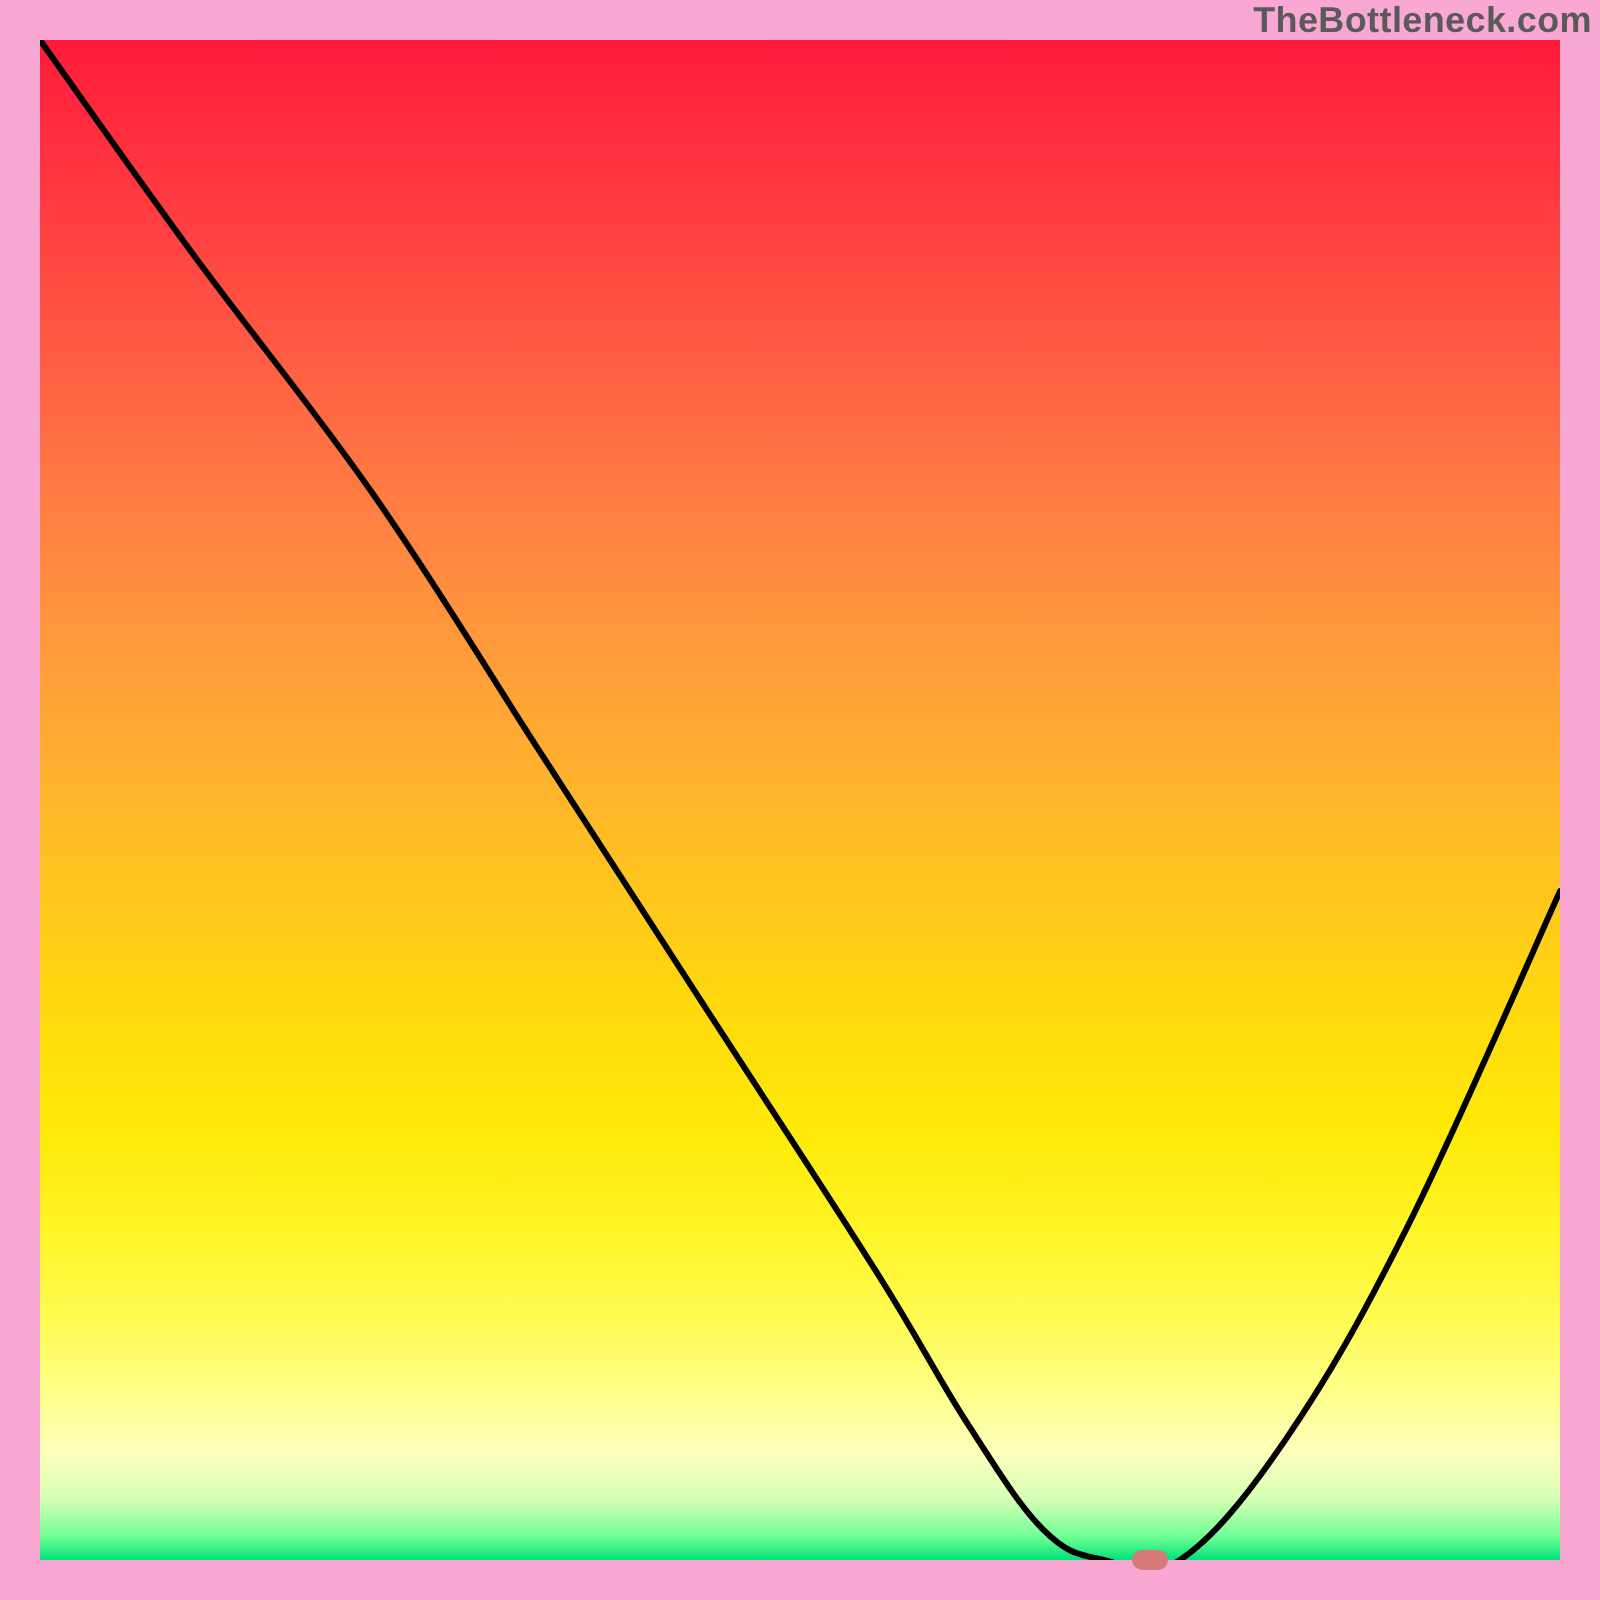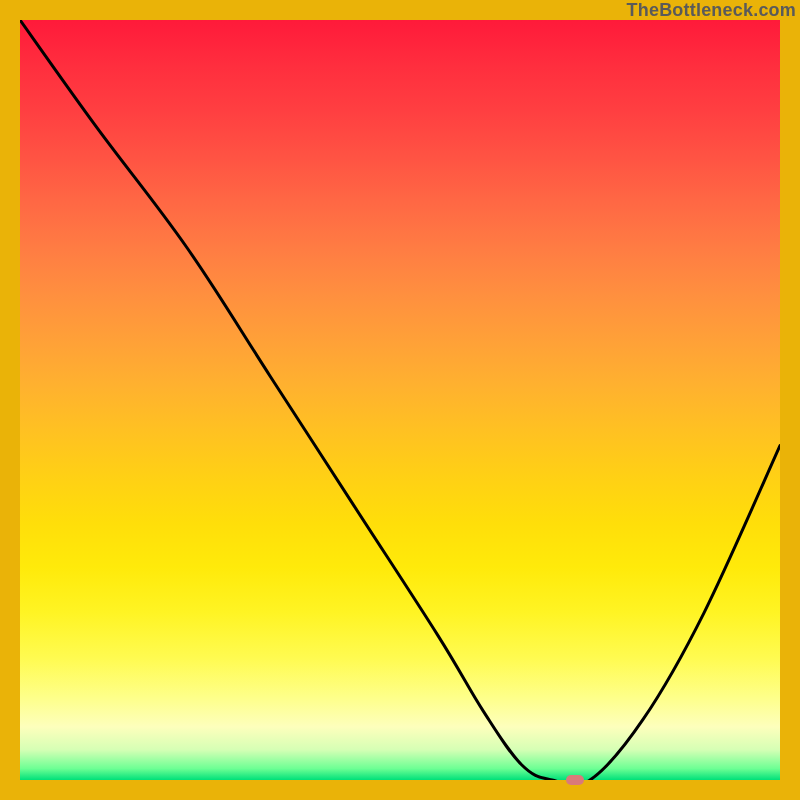--- a/index.html
+++ b/index.html
@@ -6,21 +6,21 @@
     margin: 0;
     padding: 0;
     width: 800px;
     height: 800px;
     background: #000;
     overflow: hidden;
   }
   .frame {
     width: 800px;
     height: 800px;
-    background: #eab308;
+    background: #f9a8d4;
     position: relative;
   }
   .plot-area {
     position: absolute;
     left: 20px;
     top: 20px;
     width: 760px;
     height: 760px;
   }
   .gradient-bg {

